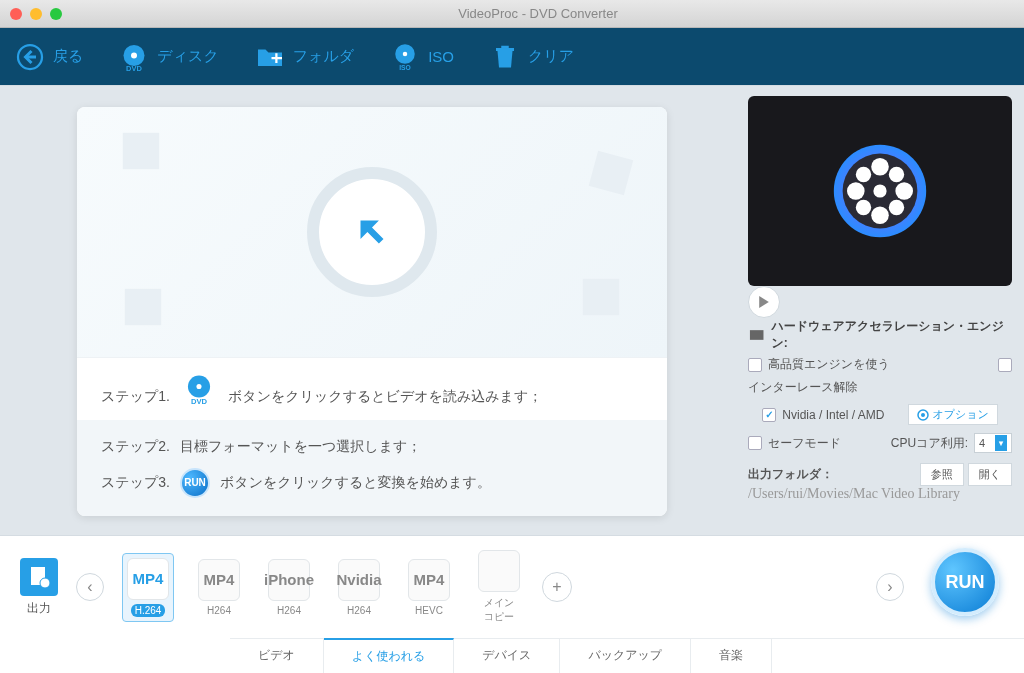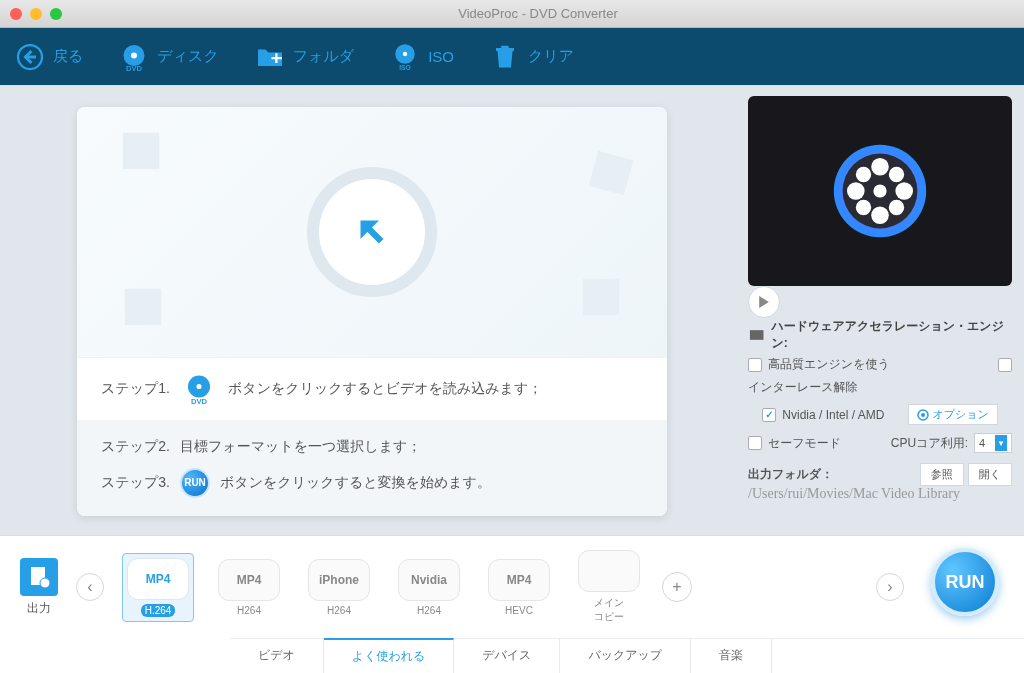--- a/index.html
+++ b/index.html
@@ -15,21 +15,21 @@
 .tool-btn { display: flex; align-items: center; gap: 8px; color: #279fe6; font-size: 15px; cursor: pointer; }
 .tool-btn svg, .tool-btn .ico { width: 30px; height: 30px; }
 
 .main { display: flex; height: 450px; }
 
 .left { flex: 1; display: flex; align-items: center; justify-content: center; padding: 12px; }
 .card { width: 590px; background: #fff; border-radius: 8px; box-shadow: 0 2px 8px rgba(0,0,0,0.1); overflow: hidden; }
 .card-top { height: 250px; background: linear-gradient(135deg,#f7fbfd,#eef5f9); display: flex; align-items: center; justify-content: center; position: relative; }
 .bg-ico { position: absolute; color: #e8eff4; }
 .big-circle { width: 130px; height: 130px; border: 12px solid #dfe8ee; border-radius: 50%; display: flex; align-items: center; justify-content: center; background: #fff; }
-.card-mid { padding: 14px 24px; display: flex; align-items: center; gap: 12px; color: #555; font-size: 14px; border-top: 1px solid #eef2f5; }
+.card-mid { padding: 14px 24px; display: flex; align-items: flex-end; gap: 12px; color: #555; font-size: 14px; border-top: 1px solid #eef2f5; }
 .card-bot { background: #f2f6f9; padding: 12px 24px; }
 .step-row { display: flex; align-items: center; gap: 10px; color: #555; font-size: 14px; padding: 6px 0; }
 .dvd-icon { width: 34px; height: 34px; }
 .run-small { width: 30px; height: 30px; border-radius: 50%; background: radial-gradient(circle at 30% 30%, #4db8ff, #0b6fc7); display: flex; align-items: center; justify-content: center; color: #fff; font-size: 10px; font-weight: bold; border: 2px solid #c8e4fb; }
 
 .right { width: 280px; padding: 10px 12px 8px 4px; display: flex; flex-direction: column; font-size: 12px; color: #555; }
 .preview { height: 190px; background: #18181c; border-radius: 6px; display: flex; align-items: center; justify-content: center; }
 .reel { width: 110px; height: 110px; }
 .play-row { display: flex; align-items: center; gap: 6px; }
 .play-btn { width: 32px; height: 32px; border-radius: 50%; background: #fff; border: 1px solid #d0d8de; display: flex; align-items: center; justify-content: center; cursor: pointer; }
@@ -45,21 +45,21 @@
 .out-btn { background: #fff; border: 1px solid #d0d8de; padding: 3px 10px; font-size: 11px; cursor: pointer;}
 .path { color: #999; font-size: 14px; font-family: Liberation Serif, serif; }
 
 .bottom { position: absolute; bottom: 0; left: 0; right: 0; background: #fff; border-top: 1px solid #d5dce2; }
 .format-row { display: flex; align-items: center; padding: 10px 20px; gap: 18px; position: relative;}
 .output-btn { display: flex; flex-direction: column; align-items: center; gap: 4px; color: #555; font-size: 12px; cursor: pointer;}
 .output-btn .ico { width: 38px; height: 38px; background: #279fe6; border-radius: 4px; display:flex; align-items:center; justify-content:center;}
 .arrow-circ { width: 28px; height: 28px; border-radius: 50%; border: 1px solid #d0d8de; display: flex; align-items: center; justify-content: center; cursor: pointer; color: #888;}
 .fmt { display: flex; flex-direction: column; align-items: center; gap: 2px; cursor: pointer; padding: 4px; border-radius: 4px;}
 .fmt.sel { background: #e8f4fd; border: 1px solid #7fc7f2;}
-.fmt .ficon { width: 62px; height: 42px; background: #fafafa; border: 1px solid #e2e6e9; border-radius: 11px; display: flex; flex-direction: column; align-items: center; justify-content: center; font-size: 12px; font-weight: bold; color: #666;}
+.fmt .ficon { width: 42px; height: 42px; background: #fafafa; border: 1px solid #e2e6e9; border-radius: 6px; display: flex; flex-direction: column; align-items: center; justify-content: center; font-size: 15px; font-weight: bold; color: #666;}
 .fmt.sel .ficon { background: #fff; }
 .fmt .ftop { color: #888; }
 .fmt.sel .ftop { color: #279fe6; }
 .fmt .fbot { font-size: 10px; color: #888; margin-top: 2px;}
 .fmt.sel .fbot { background:#279fe6; color:#fff; padding: 1px 4px; border-radius:6px;}
 .plus-circ { width: 30px; height: 30px; border-radius: 50%; border: 1px solid #d0d8de; display: flex; align-items: center; justify-content: center; color: #888; cursor: pointer;}
 .run-big { position: absolute; right: 25px; bottom: 22px; width: 68px; height: 68px; border-radius: 50%; background: radial-gradient(circle at 30% 30%, #5fc6ff, #0a7cd4); border: 4px solid #d3ecfd; display: flex; align-items: center; justify-content: center; color: #fff; font-size: 18px; font-weight: bold; cursor: pointer; box-shadow: 0 3px 10px rgba(10,124,212,0.4);}
 .tabs { display: flex; border-top: 1px solid #e8ecef; margin-left: 230px;}
 .tab { padding: 8px 28px; font-size: 12px; color: #666; cursor: pointer; border-right: 1px solid #e8ecef;}
 .tab.active { border-top: 2px solid #279fe6; margin-top: -1px; color: #279fe6; background: #fff;}

